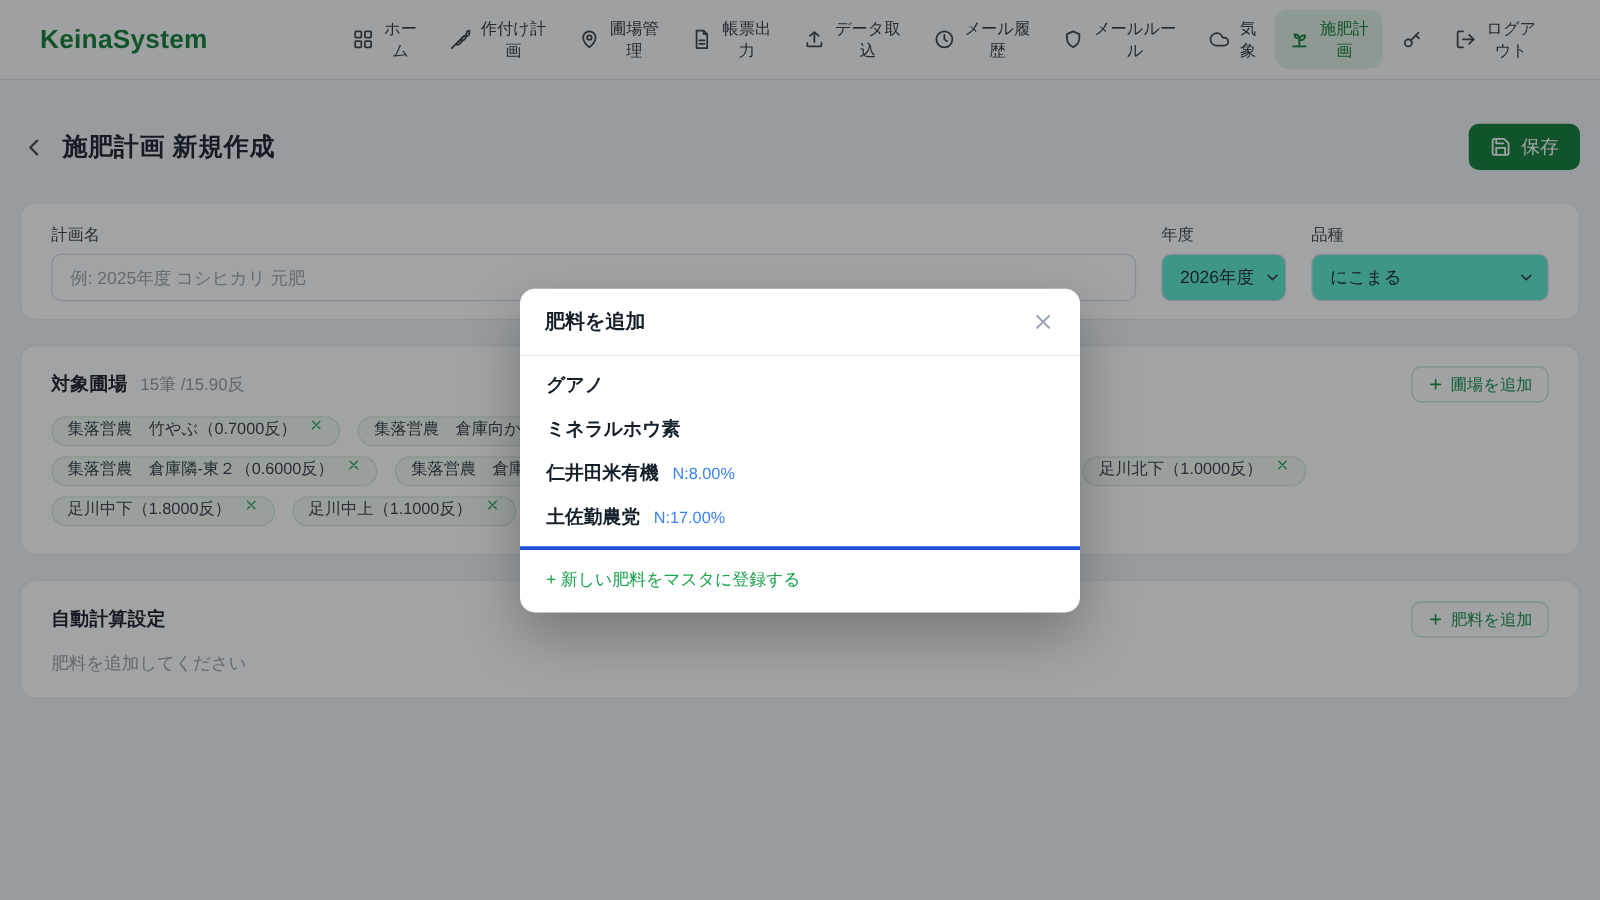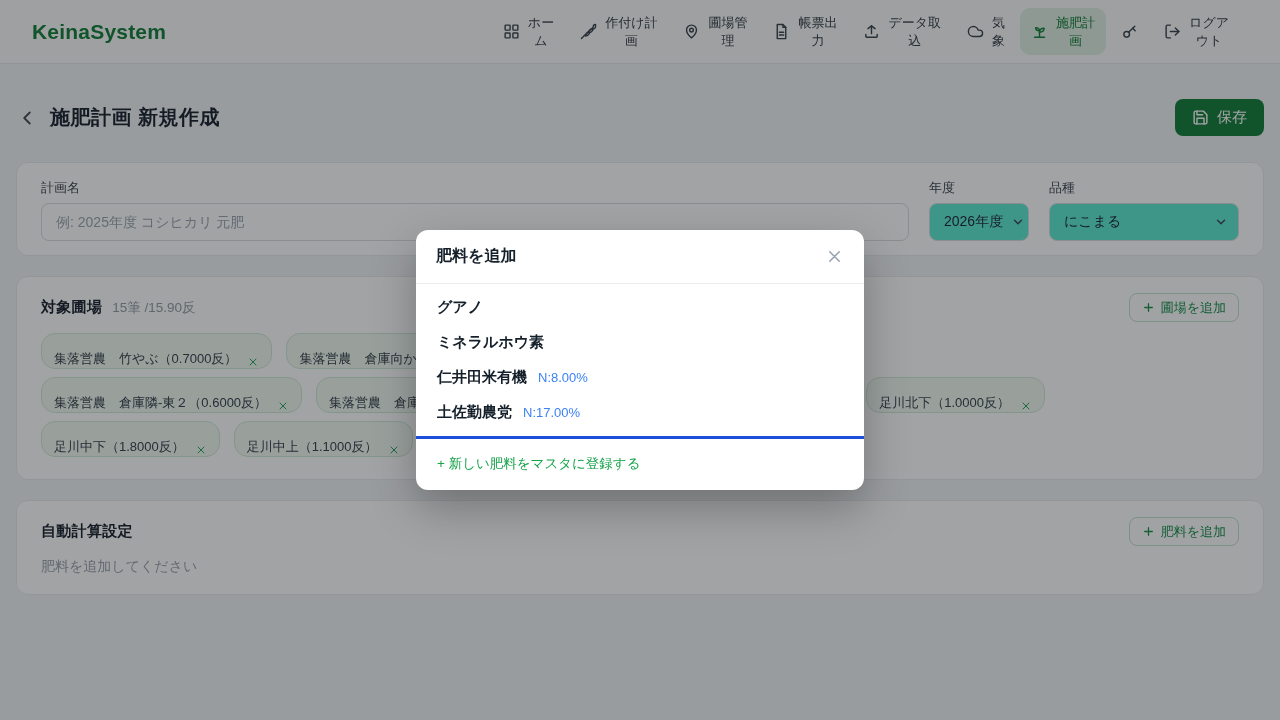--- a/index.html
+++ b/index.html
@@ -72,21 +72,21 @@
   .outline-btn {
     margin-left:auto; display:inline-flex; align-items:center; gap:6px;
     height:29px; padding:0 12px; border:1px solid #bfe3cb; border-radius:8px;
     background:#fdfefd; color:#1c9150; font-size:13px; cursor:pointer; font-family:inherit;
   }
   .outline-btn svg { width:13px; height:13px; stroke:#1c9150; }
 
   .chip-rows { margin-top:11px; }
   .chip-row { display:flex; gap:14px; margin-bottom:8px; overflow:hidden; }
   .chip {
-    display:inline-flex; align-items:flex-end; gap:10px; height:36px; padding:0 12px;
+    display:inline-flex; align-items:flex-start; gap:10px; height:24px; padding:0 12px;
     background:#f1faf3; border:1px solid #cfe9d7; border-radius:14px;
     font-size:13px; color:#39434d; white-space:nowrap; flex:none;
   }
   .chip-x { cursor:pointer; display:flex; }
   .chip-x svg { width:12px; height:12px; stroke:#27a35f; }
 
   .empty-text { margin:12px 0 2px; font-size:14px; color:#9aa4af; }
 
   
   .overlay {
@@ -167,20 +167,39 @@
       <div class="nav-item">
         <span class="nav-icon">
           <svg viewBox="0 0 24 24" fill="none" stroke-width="2" stroke-linecap="round" stroke-linejoin="round">
             <path d="M12 15V4"></path>
             <path d="m7 8 5-4 5 4"></path>
             <path d="M4 16v3a1 1 0 0 0 1 1h14a1 1 0 0 0 1-1v-3"></path>
           </svg>
         </span>
         <span class="nav-label">データ取
 込</span>
+      </div>
+      <div class="nav-item">
+        <span class="nav-icon">
+          <svg viewBox="0 0 24 24" fill="none" stroke-width="2" stroke-linecap="round" stroke-linejoin="round">
+            <circle cx="12" cy="12" r="9"></circle>
+            <path d="M12 7v5l3 2"></path>
+          </svg>
+        </span>
+        <span class="nav-label">メール履
+歴</span>
+      </div>
+      <div class="nav-item">
+        <span class="nav-icon">
+          <svg viewBox="0 0 24 24" fill="none" stroke-width="2" stroke-linecap="round" stroke-linejoin="round">
+            <path d="M12 3l7 3v5c0 5-3.5 8-7 10-3.5-2-7-5-7-10V6Z"></path>
+          </svg>
+        </span>
+        <span class="nav-label">メールルー
+ル</span>
       </div>
       <div class="nav-item">
         <span class="nav-icon">
           <svg viewBox="0 0 24 24" fill="none" stroke-width="2" stroke-linecap="round" stroke-linejoin="round">
             <path d="M17.5 19H9a7 7 0 1 1 6.71-9h1.79a4.5 4.5 0 1 1 0 9Z"></path>
           </svg>
         </span>
         <span class="nav-label">気
 象</span>
       </div>

